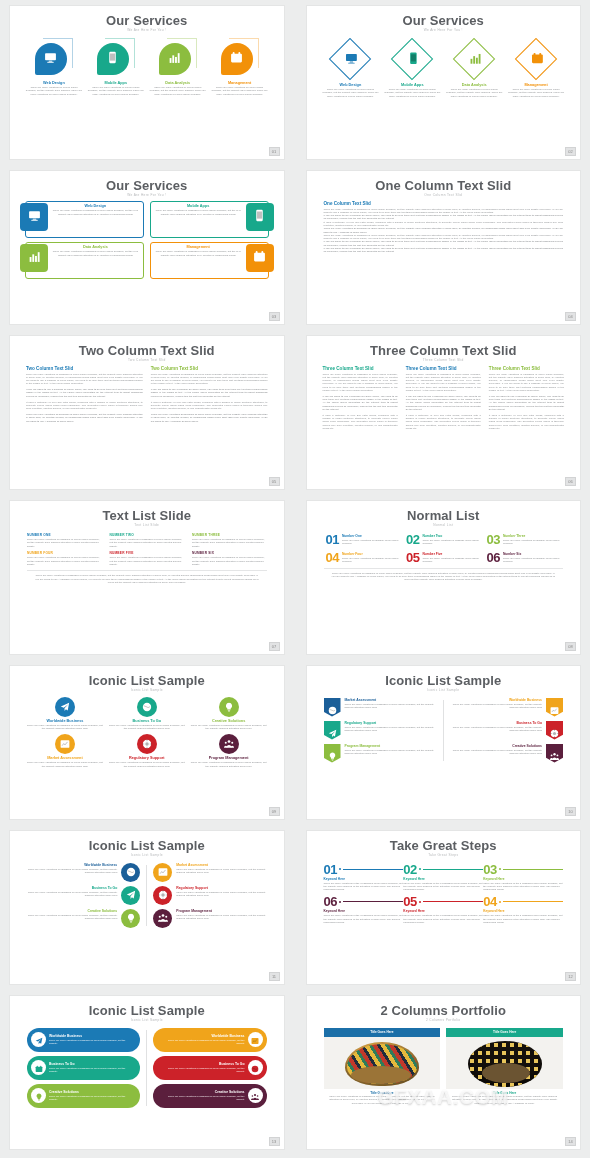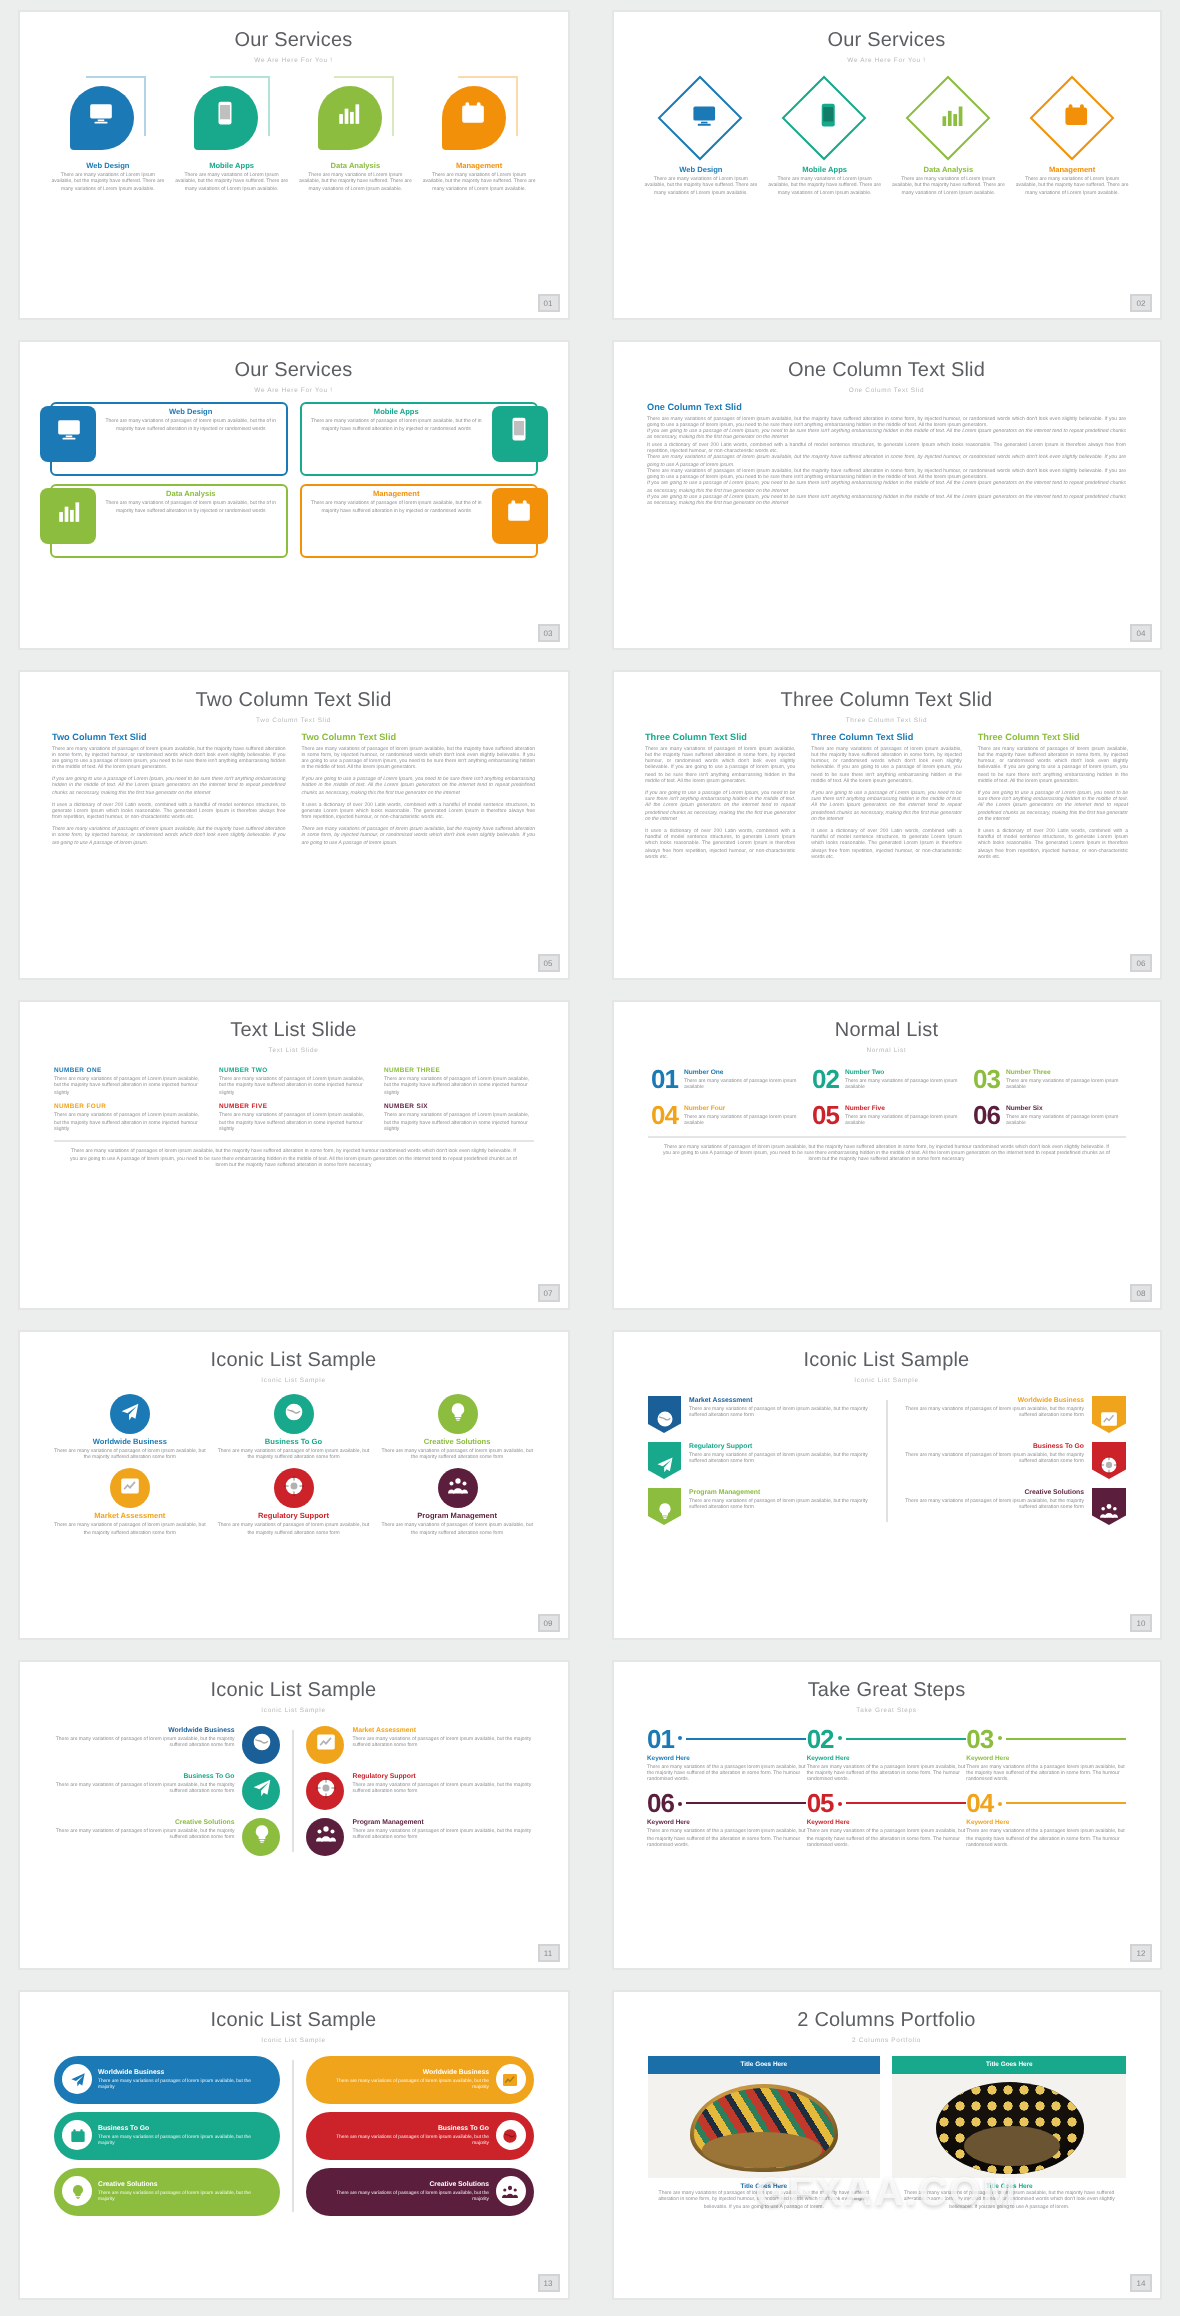--- a/index.html
+++ b/index.html
@@ -25,22 +25,22 @@
     overflow: hidden;
     padding: 6px 9px 4px 9px;
   }
   .pagebadge {
     position: absolute; right: 4px; bottom: 3px;
     width: 11px; height: 9px; background: #e2e3e4;
     border: 1px solid #d2d3d4;
     font-size: 4px; line-height: 8px; text-align: center; color: #8a8a8a;
   }
   .sl-title {
-    text-align: center; color: #5b5e62; font-size: 10px;
-    font-weight: 400; letter-spacing: .1px; line-height: 11px;
+    text-align: center; color: #5b5e62; font-size: 13px;
+    font-weight: 700; letter-spacing: .1px; line-height: 11px;
     padding-top: 3px;
   }
   .sl-sub {
     text-align: center; color: #b6b8ba; font-size: 3.2px;
     letter-spacing: .35px; margin-top: 1.5px; margin-bottom: 4px;
   }
   .tiny { font-size: 2.5px; line-height: 3.3px; color: #8c8f92; }
   .tiny-i { font-size: 2.5px; line-height: 3.3px; color: #8c8f92; font-style: italic; }
   .ctr { text-align: center; }
   .just { text-align: justify; }

